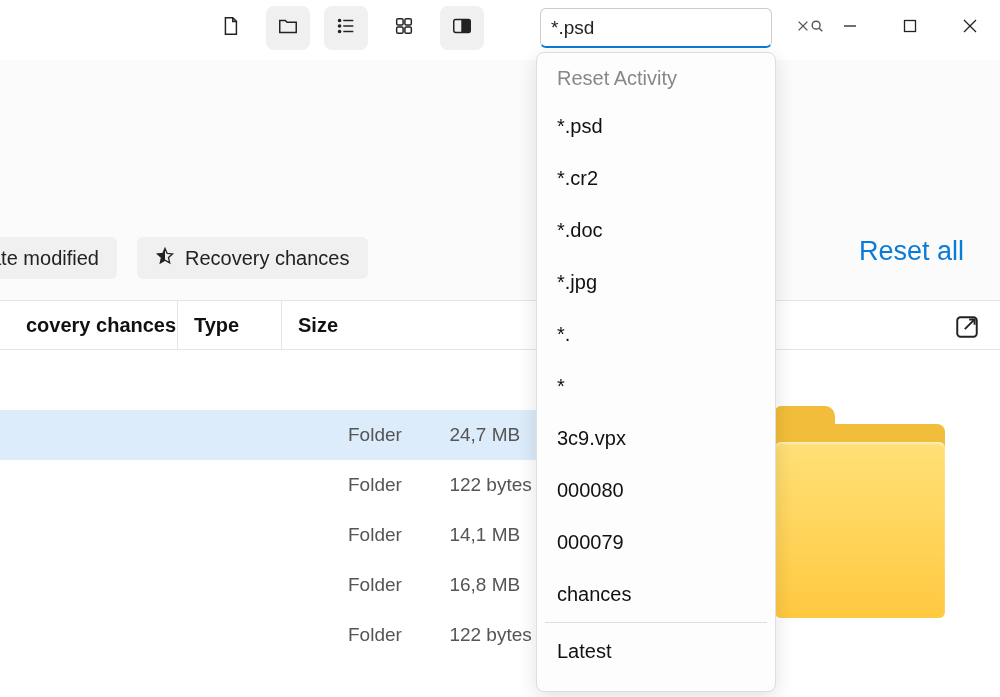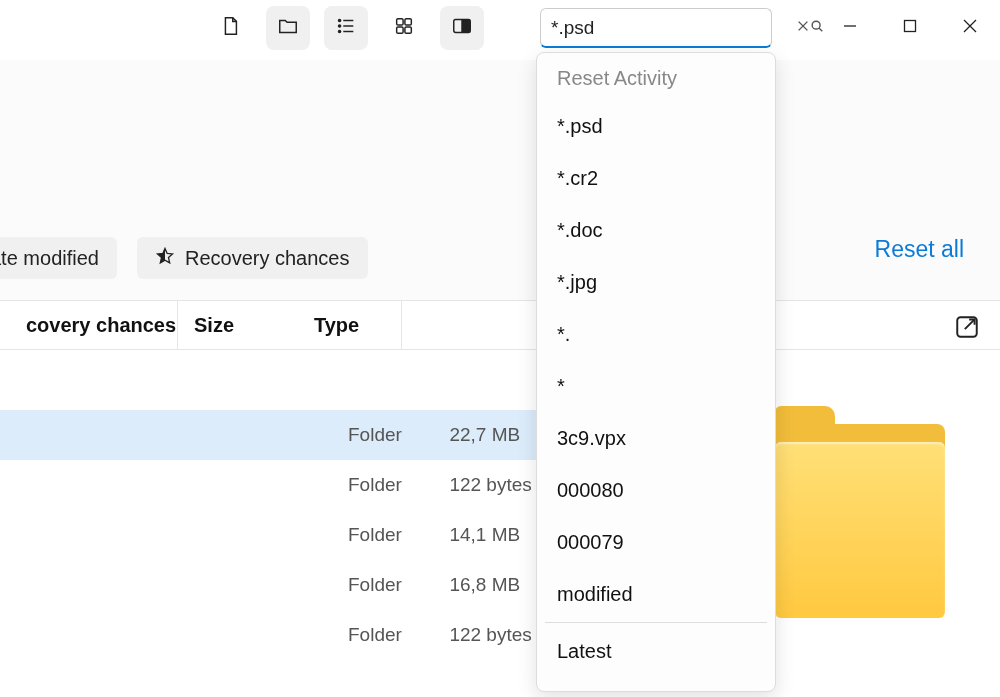--- a/index.html
+++ b/index.html
@@ -42,21 +42,21 @@
   
   .filters-row { position: absolute; left: 0; top: 228px; width: 100%; height: 60px; display: flex; align-items: center; }
   .chip {
     height: 42px; padding: 0 18px; background: #f0f0f0; border-radius: 6px; display: flex; align-items: center;
     gap: 10px; font-size: 20px; color: #222; cursor: pointer; white-space: nowrap;
   }
   .chip-partial { margin-left: -10px; border-top-left-radius: 0; border-bottom-left-radius: 0; padding-left: 0; }
   .chip svg { width: 20px; height: 20px; stroke: #222; stroke-width: 1.6; fill: none; }
   .star-half { fill: #222; }
   .reset-link {
-    position: absolute; right: 36px; top: 236px; font-size: 23px; color: #0a7bd6; cursor: pointer;
+    position: absolute; right: 36px; top: 236px; font-size: 27px; color: #0a7bd6; cursor: pointer;
   }
 
   
   .table-header {
     position: absolute; left: 0; top: 300px; right: 0; height: 50px; background: #fff;
     border-top: 1px solid #e5e5e5; border-bottom: 1px solid #e5e5e5;
     display: flex; align-items: center; padding-left: 26px;
   }
   .th {
     height: 100%; display: flex; align-items: center; padding: 0 16px; font-size: 20px; color: #111; font-weight: 600;
@@ -227,38 +227,38 @@
           <path class="star-half" d="M12 3v14l-5.6 3.2 1.4-6.3L3 9.5l6.4-.6z" stroke="none"></path>
         </svg>
     </span>
     <span>Recovery chances</span>
   </div>
 </div>
 <div class="reset-link">Reset all</div>
 
 <div class="table-header">
   <div class="th col-chances-partial">covery chances</div>
+  <div class="th col-type">Type</div>
   <div class="th col-size last">Size</div>
-  <div class="th col-type">Type</div>
 </div>
 
 <div class="open-ext">
   <span>
     <svg viewBox="0 0 24 24">
         <rect x="3" y="3" width="18" height="18" rx="3"></rect>
         <path d="M10 14L19 5"></path>
         <path d="M14 5h5v5"></path>
       </svg>
   </span>
 </div>
 
 <div class="rows">
   <div class="row sel">
     <div class="cell cell-type">Folder</div>
-    <div class="cell cell-size">22,7 MB</div>
+    <div class="cell cell-size">24,7 MB</div>
   </div>
   <div class="row">
     <div class="cell cell-type">Folder</div>
     <div class="cell cell-size">122 bytes</div>
   </div>
   <div class="row">
     <div class="cell cell-type">Folder</div>
     <div class="cell cell-size">14,1 MB</div>
   </div>
   <div class="row">
@@ -281,16 +281,16 @@
   <div class="dd-header">Reset Activity</div>
   <div class="dd-item">*.psd</div>
   <div class="dd-item">*.cr2</div>
   <div class="dd-item">*.doc</div>
   <div class="dd-item">*.jpg</div>
   <div class="dd-item">*.</div>
   <div class="dd-item">*</div>
   <div class="dd-item">3c9.vpx</div>
   <div class="dd-item">000080</div>
   <div class="dd-item">000079</div>
-  <div class="dd-item">modified</div>
+  <div class="dd-item">chances</div>
   <div class="dd-sep"></div>
   <div class="dd-item">Latest</div>
 </div>
 
 </body></html>

